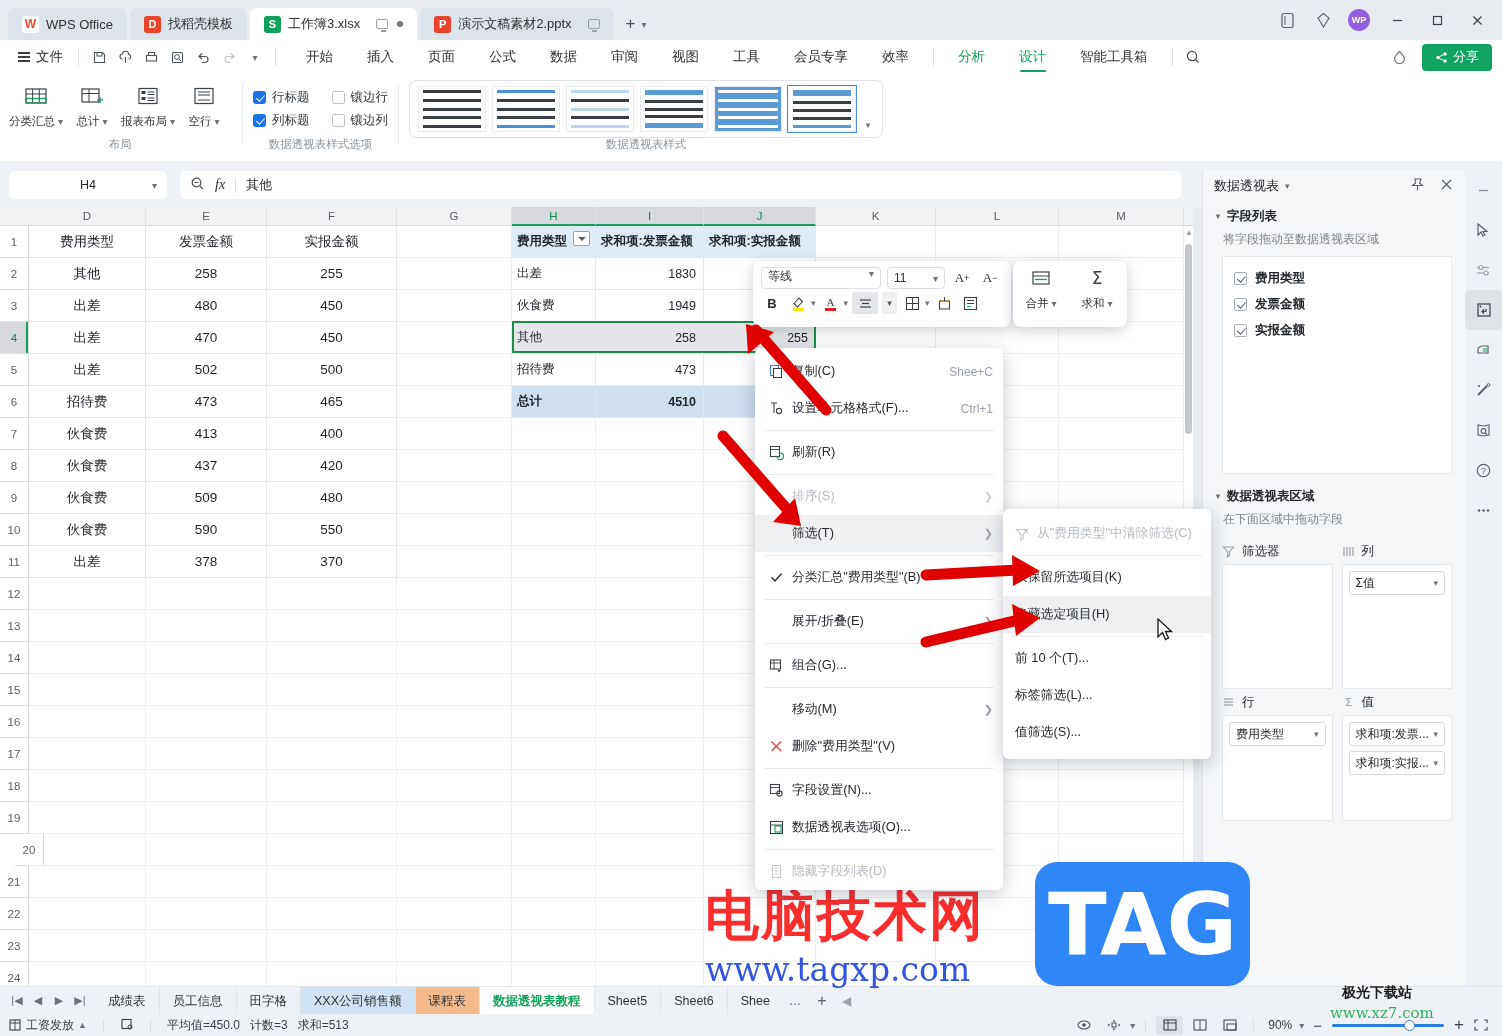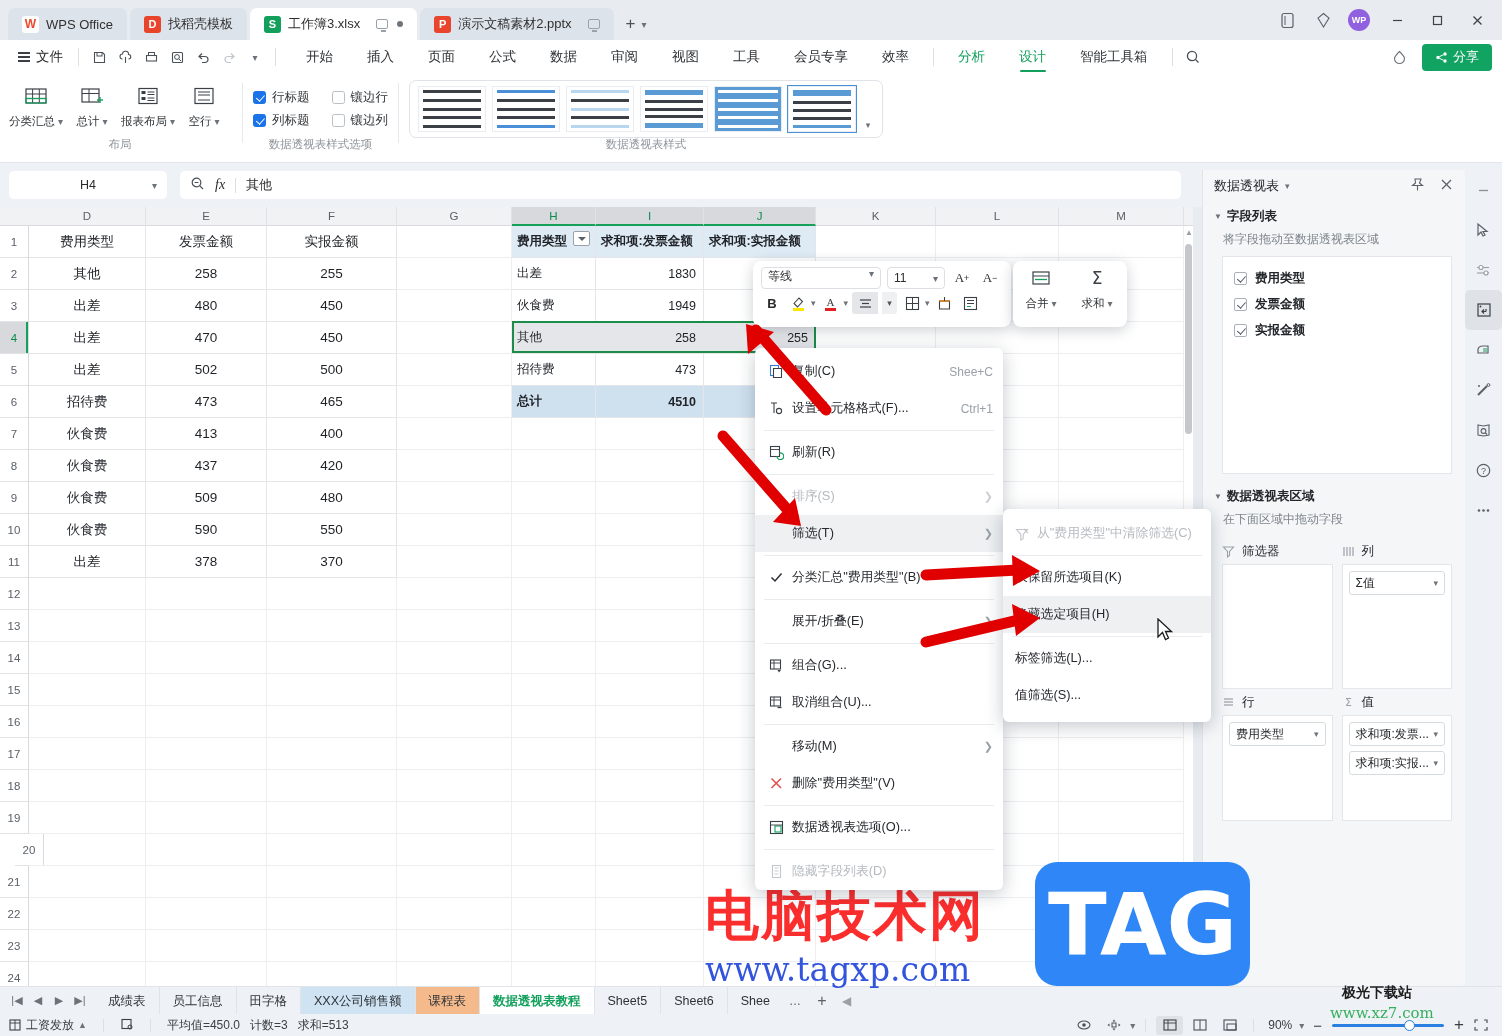--- a/index.html
+++ b/index.html
@@ -1079,47 +1079,46 @@
         <span class="mico">
           <svg width="15" height="15" viewBox="0 0 15 15">
             <rect x="1.5" y="2" width="10" height="9" fill="none" stroke="#3b4046" stroke-width="1.1"></rect>
             <line x1="1.5" y1="5" x2="11.5" y2="5" stroke="#3b4046" stroke-width="0.9"></line>
             <line x1="5" y1="2" x2="5" y2="11" stroke="#3b4046" stroke-width="0.9"></line>
             <path d="M8.5 12 L12 12 L10 14.5 Z" fill="#3b4046"></path>
           </svg>
         </span>
         <span class="mlabel">组合(G)...</span>
       </div>
-      <div class="mi">
-        <span class="mico">
-          <svg width="15" height="15" viewBox="0 0 15 15">
-            <rect x="1.5" y="2" width="10" height="9" fill="none" stroke="#3b4046" stroke-width="1.1"></rect>
-            <line x1="1.5" y1="5" x2="11.5" y2="5" stroke="#3b4046" stroke-width="0.9"></line>
-            <line x1="5" y1="2" x2="5" y2="11" stroke="#3b4046" stroke-width="0.9"></line>
-            <line x1="8.5" y1="12.5" x2="12.5" y2="12.5" stroke="#3b4046" stroke-width="1.3"></line>
-          </svg>
-        </span>
-        <span class="mlabel">取消组合(U)...</span>
-      </div>
       <div class="msep"></div>
       <div class="mi">
         <span class="mico"></span>
         <span class="mlabel">移动(M)</span>
         <span class="marrow">❯</span>
       </div>
       <div class="mi">
         <span class="mico">
           <svg width="15" height="15" viewBox="0 0 15 15">
             <line x1="2.5" y1="2.5" x2="12" y2="12" stroke="#e05252" stroke-width="1.6"></line>
             <line x1="12" y1="2.5" x2="2.5" y2="12" stroke="#e05252" stroke-width="1.6"></line>
           </svg>
         </span>
         <span class="mlabel">删除"费用类型"(V)</span>
       </div>
       <div class="msep"></div>
+      <div class="mi">
+        <span class="mico">
+          <svg width="15" height="15" viewBox="0 0 15 15">
+            <rect x="1.5" y="1.5" width="9" height="9" fill="none" stroke="#3b4046" stroke-width="1.1"></rect>
+            <line x1="1.5" y1="4.5" x2="10.5" y2="4.5" stroke="#3b4046" stroke-width="0.9"></line>
+            <circle cx="10.5" cy="10.5" r="2.6" fill="none" stroke="#3b4046" stroke-width="1.1"></circle>
+          </svg>
+        </span>
+        <span class="mlabel">字段设置(N)...</span>
+      </div>
       <div class="mi">
         <span class="mico">
           <svg width="15" height="15" viewBox="0 0 15 15">
             <rect x="1.5" y="1.5" width="12" height="12" fill="none" stroke="#3b4046" stroke-width="1.1"></rect>
             <rect x="6" y="6" width="6" height="6" fill="none" stroke="#13a05c" stroke-width="1.1"></rect>
             <line x1="1.5" y1="5" x2="13.5" y2="5" stroke="#3b4046" stroke-width="0.9"></line>
           </svg>
         </span>
         <span class="mlabel">数据透视表选项(O)...</span>
       </div>
@@ -1148,20 +1147,23 @@
         <span>从"费用类型"中清除筛选(C)</span>
       </div>
       <div class="msep"></div>
       <div class="smi">
         <span>仅保留所选项目(K)</span>
       </div>
       <div class="smi hover">
         <span>隐藏选定项目(H)</span>
       </div>
       <div class="msep"></div>
+      <div class="smi">
+        <span>前 10 个(T)...</span>
+      </div>
       <div class="smi">
         <span>标签筛选(L)...</span>
       </div>
       <div class="smi">
         <span>值筛选(S)...</span>
       </div>
     </div>
 
   <svg class="arrow" style="left:1157px;top:618px;z-index:70" width="18" height="26" viewBox="0 0 18 26">
     <path d="M1 1 L1 19 L5.5 14.5 L8.5 21.5 L11.5 20 L8.5 13.5 L14.5 13.5 Z" fill="#fff" stroke="#1a1a1a" stroke-width="1.3"></path>

